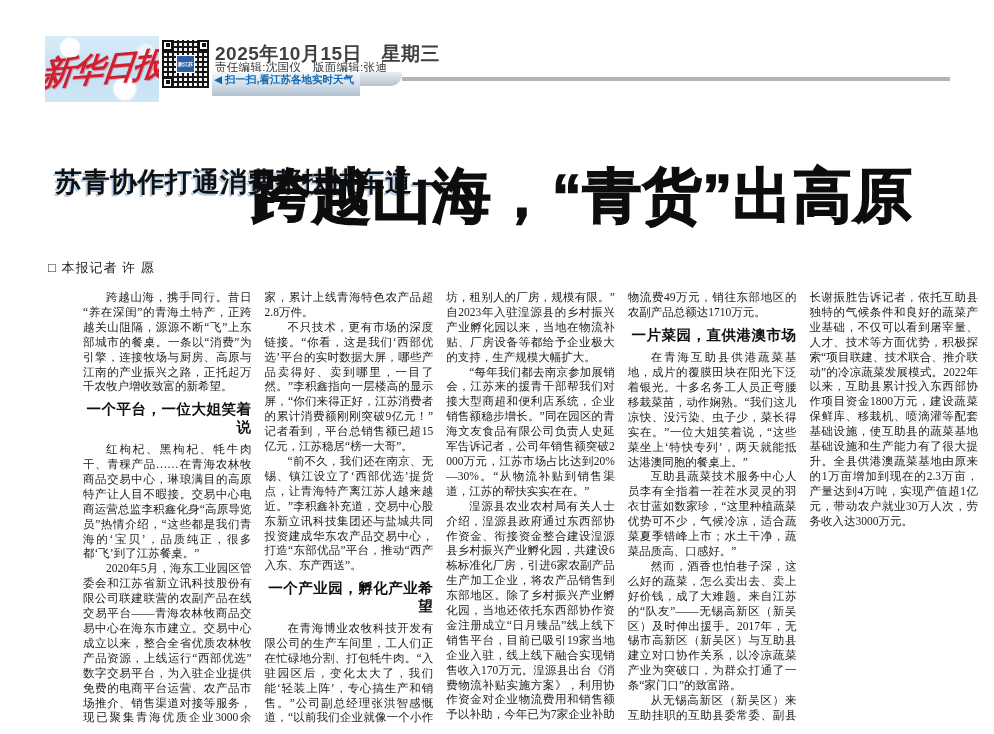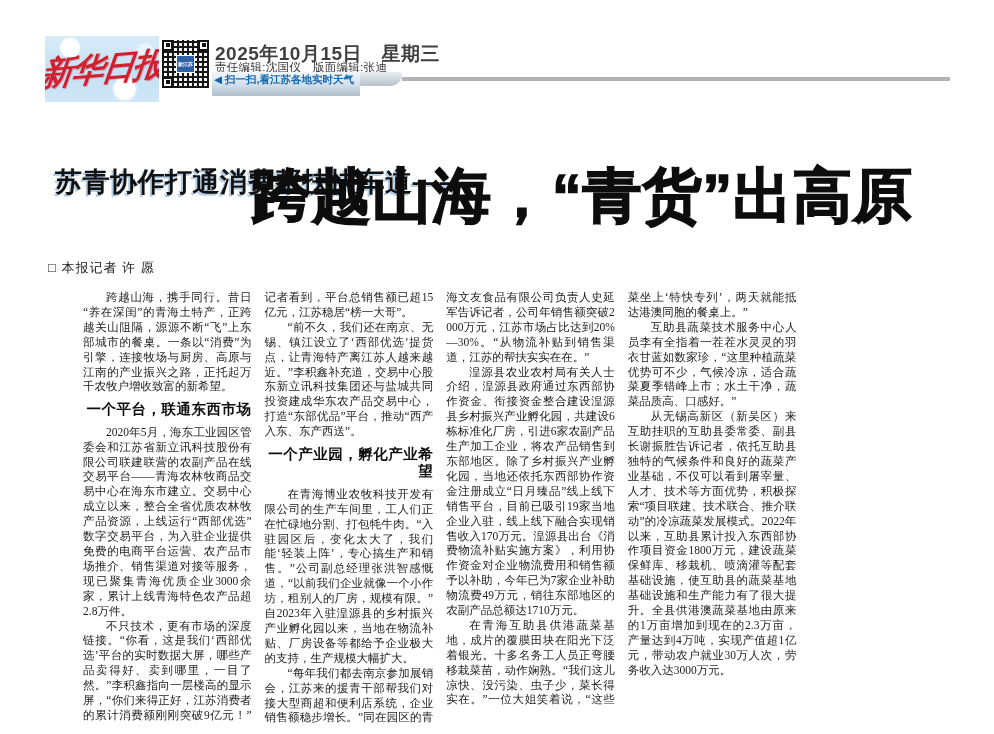--- a/index.html
+++ b/index.html
@@ -153,26 +153,29 @@
     <span class="tab-swoosh"></span>
     <span class="weather-line"></span>
   </div>
 
   <div class="kicker">苏青协作打通消费帮扶快车道——</div>
   <div class="main-title">跨越山海，“青货”出高原</div>
   <div class="byline">□ 本报记者 许 愿</div>
 
   <div class="article">
       <p class="paragraph">跨越山海，携手同行。昔日“养在深闺”的青海土特产，正跨越关山阻隔，源源不断“飞”上东部城市的餐桌。一条以“消费”为引擎，连接牧场与厨房、高原与江南的产业振兴之路，正托起万千农牧户增收致富的新希望。</p>
-      <h3 class="subhead">一个平台，联通东西市场</h3>
+      <h3 class="subhead">一个平台，一位大姐笑着说</h3>
+      <p class="paragraph">红枸杞、黑枸杞、牦牛肉干、青稞产品……在青海农林牧商品交易中心，琳琅满目的高原特产让人目不暇接。交易中心电商运营总监李积鑫化身“高原导览员”热情介绍，“这些都是我们青海的‘宝贝’，品质纯正，很多都‘飞’到了江苏餐桌。”</p>
       <p class="paragraph">2020年5月，海东工业园区管委会和江苏省新立讯科技股份有限公司联建联营的农副产品在线交易平台——青海农林牧商品交易中心在海东市建立。交易中心成立以来，整合全省优质农林牧产品资源，上线运行“西部优选”数字交易平台，为入驻企业提供免费的电商平台运营、农产品市场推介、销售渠道对接等服务，现已聚集青海优质企业3000余家，累计上线青海特色农产品超2.8万件。</p>
       <p class="paragraph">不只技术，更有市场的深度链接。“你看，这是我们‘西部优选’平台的实时数据大屏，哪些产品卖得好、卖到哪里，一目了然。”李积鑫指向一层楼高的显示屏，“你们来得正好，江苏消费者的累计消费额刚刚突破9亿元！”记者看到，平台总销售额已超15亿元，江苏稳居“榜一大哥”。</p>
       <p class="paragraph">“前不久，我们还在南京、无锡、镇江设立了‘西部优选’提货点，让青海特产离江苏人越来越近。”李积鑫补充道，交易中心股东新立讯科技集团还与盐城共同投资建成华东农产品交易中心，打造“东部优品”平台，推动“西产入东、东产西送”。</p>
       <h3 class="subhead">一个产业园，孵化产业希望</h3>
       <p class="paragraph">在青海博业农牧科技开发有限公司的生产车间里，工人们正在忙碌地分割、打包牦牛肉。“入驻园区后，变化太大了，我们能‘轻装上阵’，专心搞生产和销售。”公司副总经理张洪智感慨道，“以前我们企业就像一个小作坊，租别人的厂房，规模有限。”自2023年入驻湟源县的乡村振兴产业孵化园以来，当地在物流补贴、厂房设备等都给予企业极大的支持，生产规模大幅扩大。</p>
       <p class="paragraph">“每年我们都去南京参加展销会，江苏来的援青干部帮我们对接大型商超和便利店系统，企业销售额稳步增长。”同在园区的青海文友食品有限公司负责人史延军告诉记者，公司年销售额突破2000万元，江苏市场占比达到20%—30%。“从物流补贴到销售渠道，江苏的帮扶实实在在。”</p>
       <p class="paragraph">湟源县农业农村局有关人士介绍，湟源县政府通过东西部协作资金、衔接资金整合建设湟源县乡村振兴产业孵化园，共建设6栋标准化厂房，引进6家农副产品生产加工企业，将农产品销售到东部地区。除了乡村振兴产业孵化园，当地还依托东西部协作资金注册成立“日月臻品”线上线下销售平台，目前已吸引19家当地企业入驻，线上线下融合实现销售收入170万元。湟源县出台《消费物流补贴实施方案》，利用协作资金对企业物流费用和销售额予以补助，今年已为7家企业补助物流费49万元，销往东部地区的农副产品总额达1710万元。</p>
+      <h3 class="subhead">一片菜园，直供港澳市场</h3>
       <p class="paragraph">在青海互助县供港蔬菜基地，成片的覆膜田块在阳光下泛着银光。十多名务工人员正弯腰移栽菜苗，动作娴熟。“我们这儿凉快、没污染、虫子少，菜长得实在。”一位大姐笑着说，“这些菜坐上‘特快专列’，两天就能抵达港澳同胞的餐桌上。”</p>
       <p class="paragraph">互助县蔬菜技术服务中心人员李有全指着一茬茬水灵灵的羽衣甘蓝如数家珍，“这里种植蔬菜优势可不少，气候冷凉，适合蔬菜夏季错峰上市；水土干净，蔬菜品质高、口感好。”</p>
+      <p class="paragraph">然而，酒香也怕巷子深，这么好的蔬菜，怎么卖出去、卖上好价钱，成了大难题。来自江苏的“队友”——无锡高新区（新吴区）及时伸出援手。2017年，无锡市高新区（新吴区）与互助县建立对口协作关系，以冷凉蔬菜产业为突破口，为群众打通了一条“家门口”的致富路。</p>
       <p class="paragraph">从无锡高新区（新吴区）来互助挂职的互助县委常委、副县长谢振胜告诉记者，依托互助县独特的气候条件和良好的蔬菜产业基础，不仅可以看到屠宰量、人才、技术等方面优势，积极探索“项目联建、技术联合、推介联动”的冷凉蔬菜发展模式。2022年以来，互助县累计投入东西部协作项目资金1800万元，建设蔬菜保鲜库、移栽机、喷滴灌等配套基础设施，使互助县的蔬菜基地基础设施和生产能力有了很大提升。全县供港澳蔬菜基地由原来的1万亩增加到现在的2.3万亩，产量达到4万吨，实现产值超1亿元，带动农户就业30万人次，劳务收入达3000万元。</p>
     </div>
 
 </div>
 
 </body></html>

